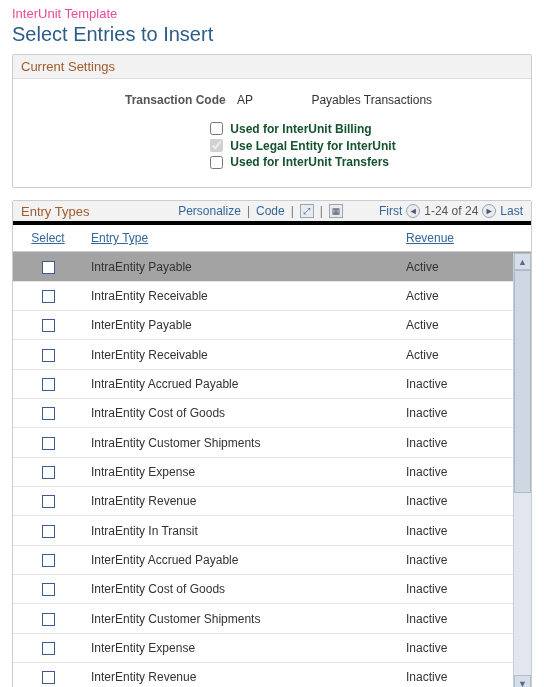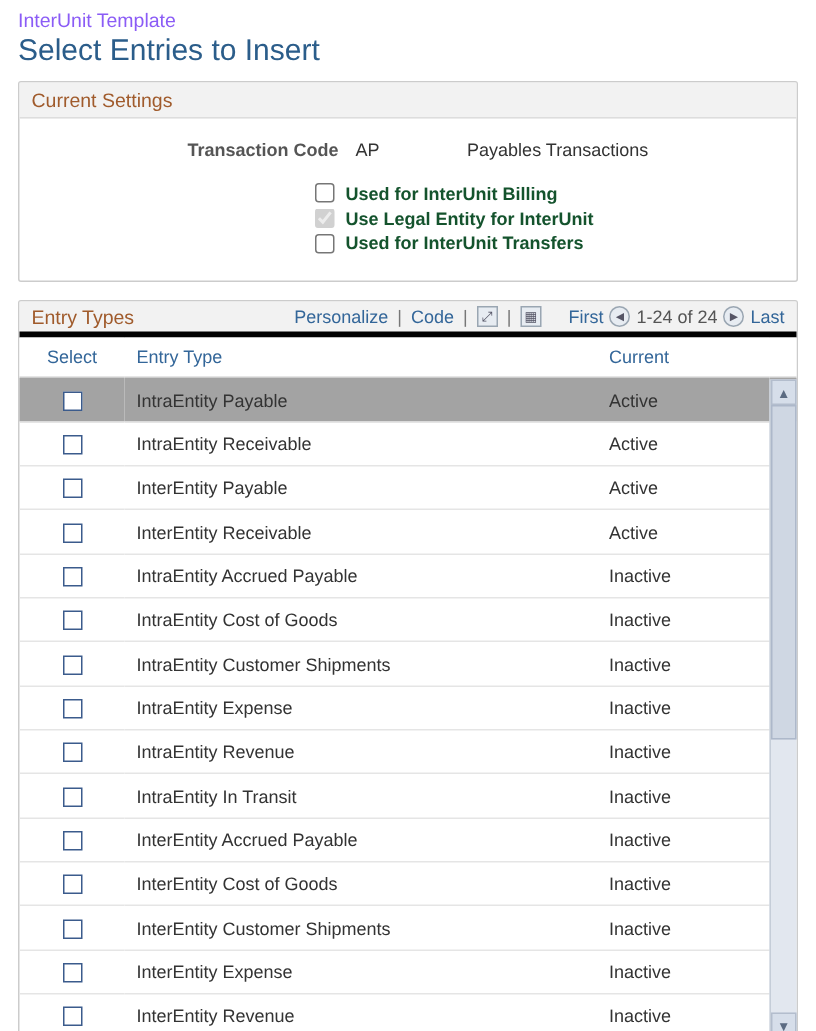--- a/index.html
+++ b/index.html
@@ -5,21 +5,21 @@
     * { box-sizing: border-box; margin: 0; padding: 0; }
     body {
       font-family: Arial, Helvetica, sans-serif;
       font-size: 12px;
       background: #fff;
       width: 544px;
       color: #333;
     }
     .wrap { padding: 6px 12px; }
     .app-title {
-      color: #8b5cf6;
+      color: #ec4899;
       font-size: 13px;
       padding-bottom: 2px;
     }
     .page-title {
       color: #2b5d8a;
       font-size: 20px;
       font-weight: normal;
       margin-bottom: 8px;
     }
     .section-box {
@@ -56,21 +56,21 @@
       border-bottom: 4px solid #000000;
       padding: 2px 8px;
       display: flex;
       align-items: center;
       height: 24px;
     }
     .grid-title { color: #a05b2c; font-size: 13px; flex: 0 0 auto; }
     .grid-tools { display: flex; align-items: center; gap: 6px; margin-left: auto; color: #336699; }
     .grid-tools .link { color: #336699; text-decoration: none; cursor: pointer; }
     .grid-tools .sep { color: #777; }
-    .nav-right { display: flex; align-items: center; gap: 4px; margin-left: 12px; color: #555; }
+    .nav-right { display: flex; align-items: center; gap: 4px; margin-left: 30px; color: #555; }
     .nav-right .link { color: #336699; cursor: pointer; }
     .mini-icon {
       width: 14px; height: 14px; display: inline-flex; align-items: center; justify-content: center;
       border: 1px solid #9aa6b2; background: #e7ecf2; color: #556; font-size: 9px;
       cursor: pointer;
     }
     .arrow-btn {
       width: 14px; height: 14px; border-radius: 50%;
       border: 1px solid #9aa6b2; background: #e7ecf2; color: #556;
       display: inline-flex; align-items: center; justify-content: center;
@@ -82,20 +82,21 @@
       width: 100%;
       border-collapse: collapse;
     }
     table.grid th {
       background: #fff;
       color: #336699;
       text-align: left;
       font-weight: normal;
       padding: 6px 8px;
       border-bottom: 1px solid #ccc;
+      text-decoration: underline;
       cursor: pointer;
     }
     table.grid th.sel { width: 70px; text-align: center;}
     table.grid th.sb { width: 18px; text-decoration: none; cursor: default; }
     table.grid td {
       padding: 7px 8px;
       border-bottom: 1px solid #e5e5e5;
       color: #333;
     }
     table.grid td.sel { text-align: center; }
@@ -191,21 +192,21 @@
         </div>
       </div>
     </div>
 
     <div class="grid-table-wrap">
       <table class="grid">
         <thead>
           <tr>
             <th class="sel">Select</th>
             <th>Entry Type</th>
-            <th style="width:115px">Current</th>
+            <th style="width:115px">Revenue</th>
             <th class="sb"></th>
           </tr>
         </thead>
         <tbody id="grid-body">
             <tr>
               <td class="sel"><span class="chk"></span></td>
               <td>IntraEntity Payable</td>
               <td>Active</td>
               <td class="sbcell"></td>
             </tr>

